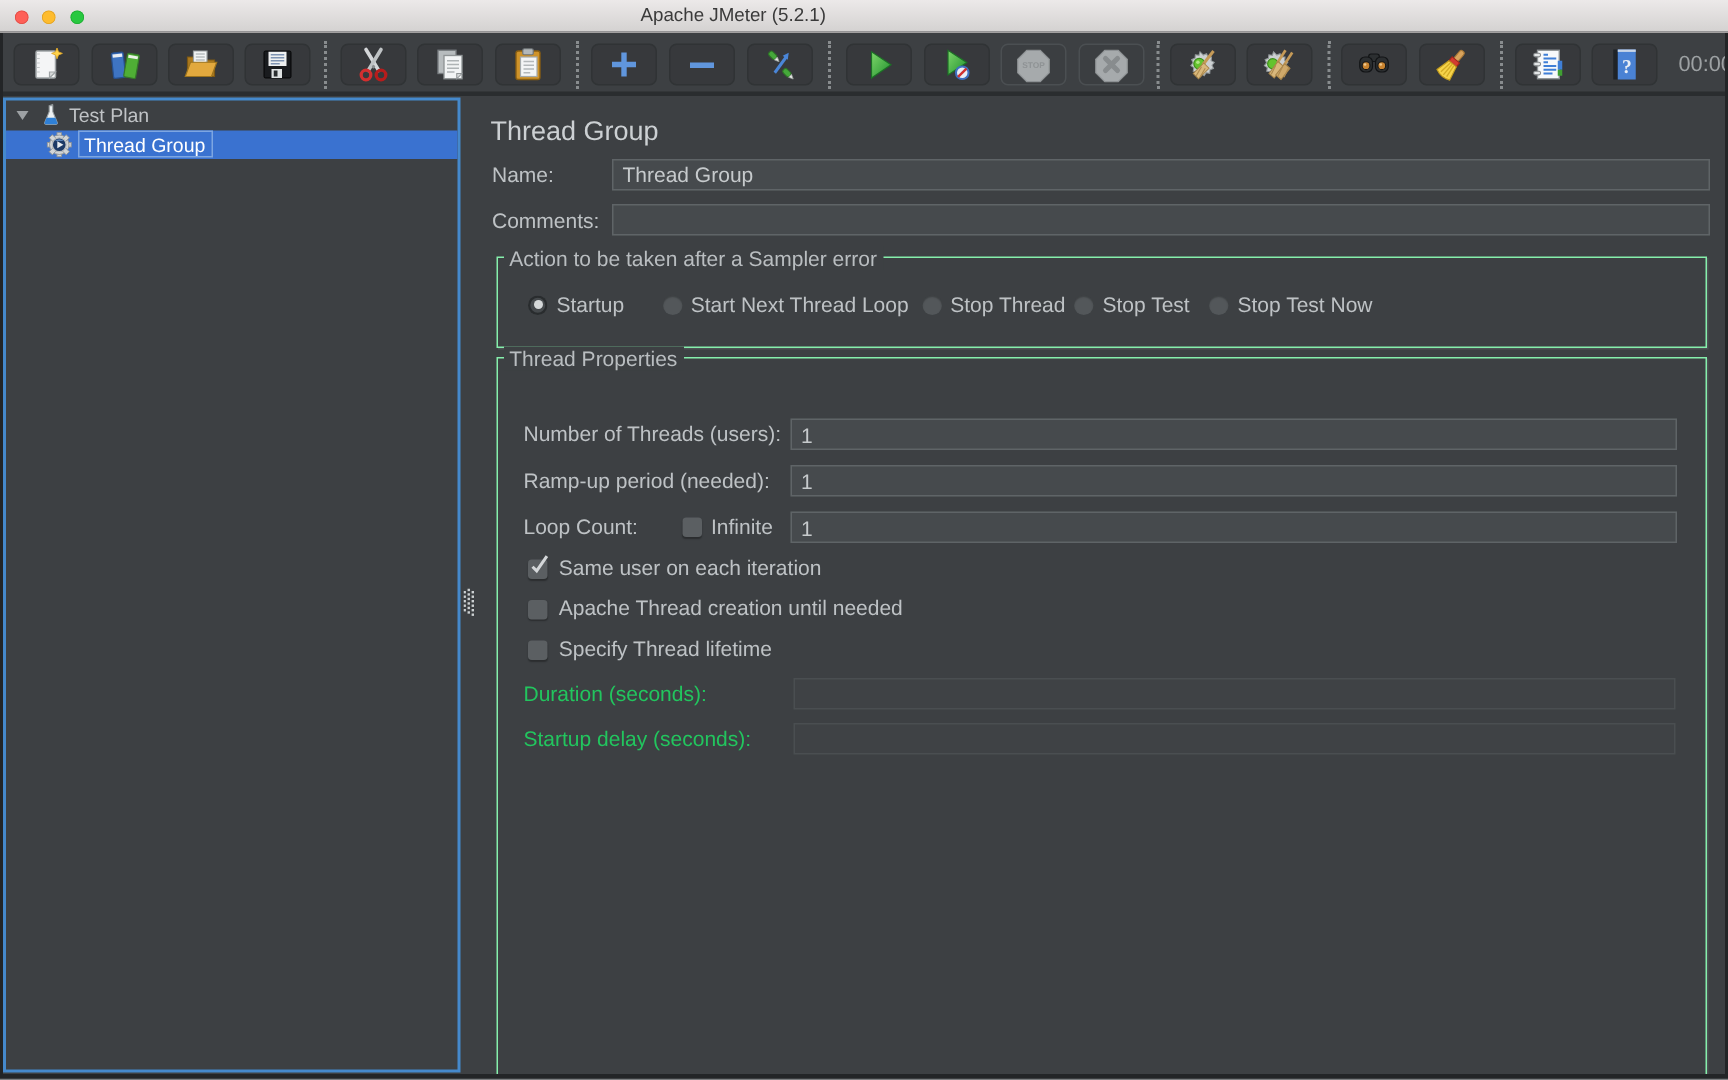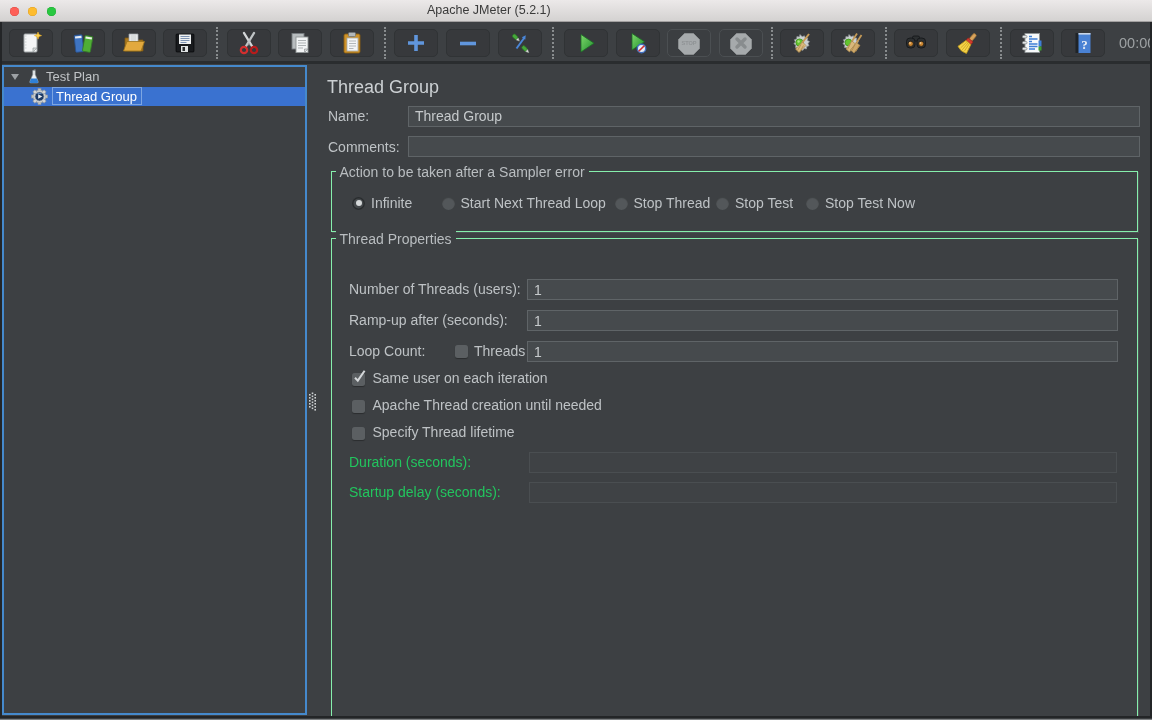--- a/index.html
+++ b/index.html
@@ -370,21 +370,21 @@
   <div class="field" style="left:408px; top:136px; width:732px; height:21px">
     <span></span>
   </div>
 
   <div class="fieldset" style="left:330.5px; top:171px; width:807px; height:61px">
     <span class="legend">Action to be taken after a Sampler error</span>
   </div>
   <div class="radio-row">
     <div class="radio-item selected" style="left:352px">
       <span class="radio-circle"></span>
-      <span class="r-lbl">Infinite</span>
+      <span class="r-lbl">Startup</span>
     </div>
     <div class="radio-item" style="left:441.5px">
       <span class="radio-circle"></span>
       <span class="r-lbl">Start Next Thread Loop</span>
     </div>
     <div class="radio-item" style="left:614.5px">
       <span class="radio-circle"></span>
       <span class="r-lbl">Stop Thread</span>
     </div>
     <div class="radio-item" style="left:716px">
@@ -399,28 +399,28 @@
 
   <div class="fieldset" style="left:330.5px; top:238px; width:807px; height:518px">
     <span class="legend">Thread Properties</span>
   </div>
 
   <div class="lbl" style="left:349px; top:281px">Number of Threads (users):</div>
   <div class="field" style="left:527px; top:279px; width:591px; height:21px">
     <span>1</span>
   </div>
 
-  <div class="lbl" style="left:349px; top:312px">Ramp-up after (seconds):</div>
+  <div class="lbl" style="left:349px; top:312px">Ramp-up period (needed):</div>
   <div class="field" style="left:527px; top:310px; width:591px; height:21px">
     <span>1</span>
   </div>
 
   <div class="lbl" style="left:349px; top:343px">Loop Count:</div>
   <div class="checkbox" style="left:455px; top:345px"></div>
-  <div class="lbl" style="left:474px; top:342.5px">Threads</div>
+  <div class="lbl" style="left:474px; top:342.5px">Infinite</div>
   <div class="field" style="left:527px; top:341px; width:591px; height:21px">
     <span>1</span>
   </div>
 
   <div class="checkbox" style="left:352px; top:373px">
     <svg width="16" height="16" viewBox="0 0 16 16">
       <path d="M4 8.8 L6.8 11.6 L13.6 1.8" fill="none" stroke="#d4d7d9" stroke-width="2"></path>
     </svg>
   </div>
   <div class="lbl" style="left:372.5px; top:370px">Same user on each iteration</div>

